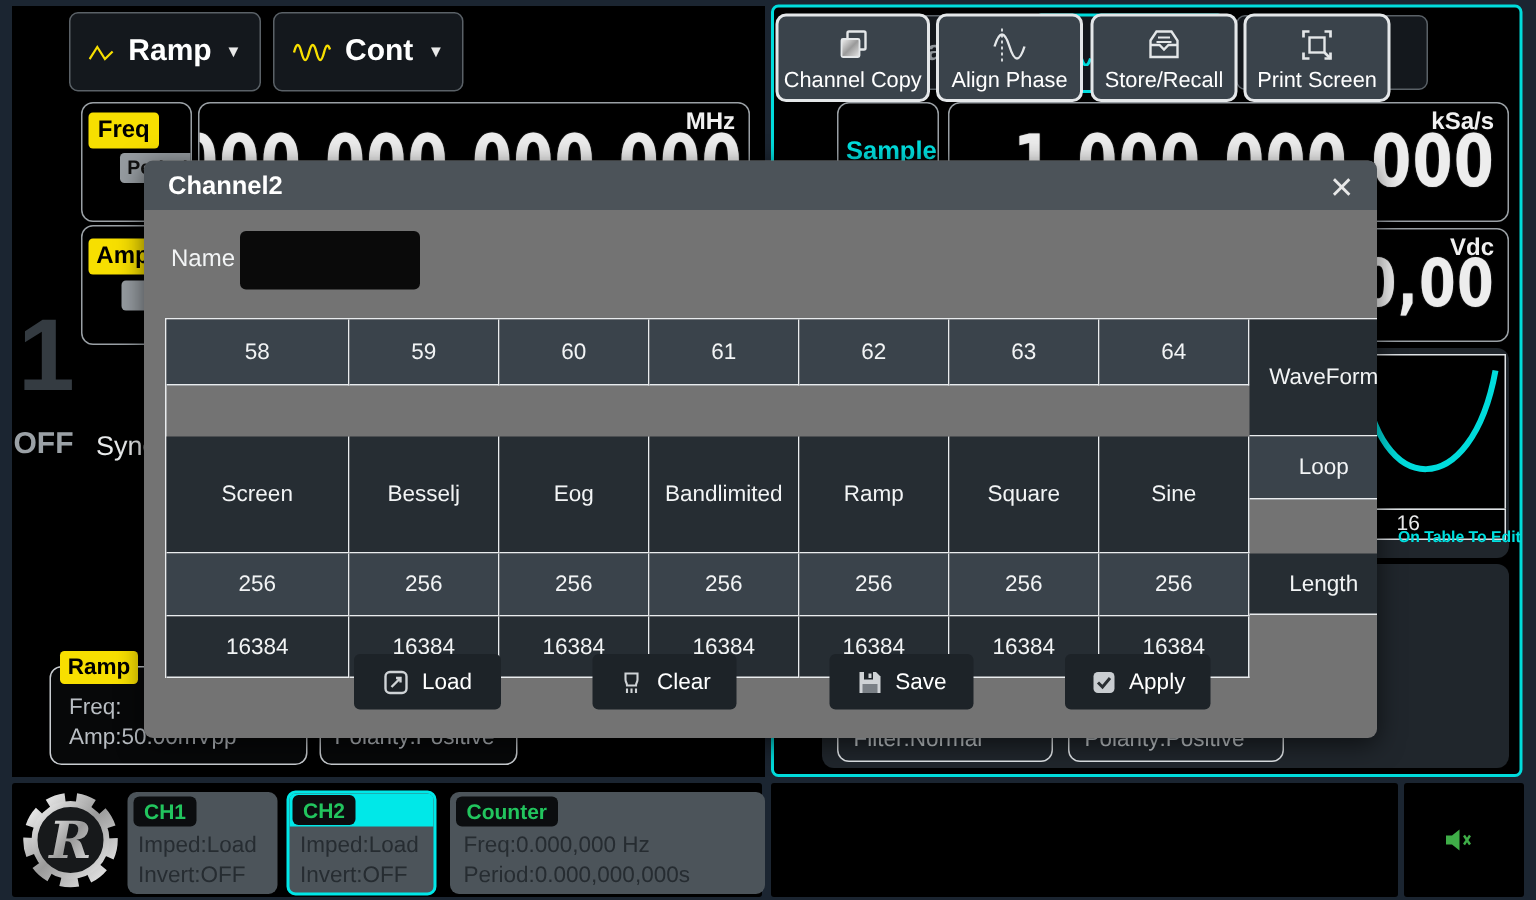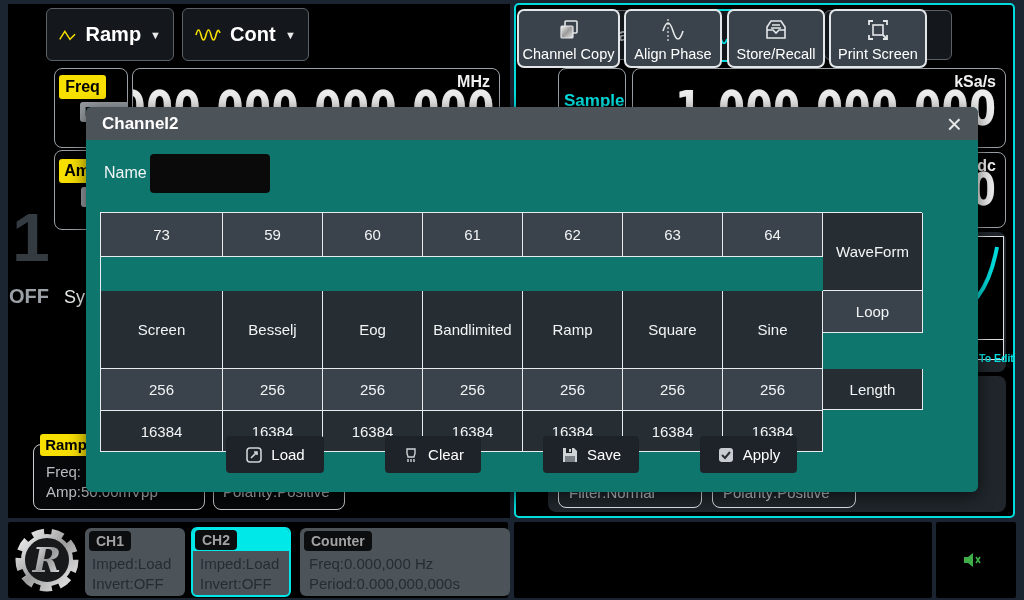--- a/index.html
+++ b/index.html
@@ -29,21 +29,21 @@
   .ch-num { color:#343b41; font-size:68px; font-weight:bold; z-index:2; }
   .ch-off { color:#9ba1a6; font-size:20px; font-weight:bold; z-index:2; }
   .sync { color:#e8eaeb; font-size:18px; z-index:2; }
 
   .info-box { background:#070809; border:1px solid #c9cdd1; border-radius:8px; z-index:2; }
   .info-line { color:#b9bec3; font-size:15px; white-space:nowrap; }
 
   .cyan-txt { color:#00e0e0; font-weight:bold; }
 
   
-  .modal { left:86px; top:107px; width:892px; height:385px; background:#0f766e; border-radius:6px; z-index:50;
+  .modal { left:96px; top:107px; width:822px; height:385px; background:#737373; border-radius:6px; z-index:50;
            box-shadow:0 4px 18px rgba(0,0,0,.6); overflow:hidden; }
   .modal-head { height:33px; background:#4c5359; display:flex; align-items:center; padding:0 16px; }
   .modal-title { color:#fff; font-weight:bold; font-size:17px; }
   .modal-close { margin-left:auto; color:#e8e8e8; font-size:26px; line-height:26px; cursor:pointer; }
   .name-lbl { position:absolute; left:18px; top:57px; color:#f2f4f5; font-size:16px; }
   .name-input { position:absolute; left:64px; top:47px; width:120px; height:39px; background:#0a0a0a; border:none; border-radius:4px; color:#fff; font-size:16px; padding:0 8px; }
 
   .seq-table { position:absolute; left:14px; top:105px; width:822px; display:grid;
                grid-template-columns:122px repeat(7,100px); border-left:1px solid #e9ecee; border-top:1px solid #e9ecee; }
   .cell { border-right:1px solid #e9ecee; border-bottom:1px solid #e9ecee; color:#f2f4f5; font-size:15px;
@@ -52,21 +52,21 @@
   .row-b { background:#262d33; height:78px; }
   .row-c { background:#3a434b; height:42px; }
   .row-d { background:#262d33; height:41px; }
 
   .mbtn { position:absolute; top:329px; height:37px; background:#1d2328; border-radius:4px; display:flex; align-items:center;
           justify-content:center; gap:8px; color:#fff; font-size:15px; cursor:pointer; }
 
   
   .bar-sec { background:#000; z-index:5; border-radius:2px; }
   .tabcard { background:#4c545a; border-radius:6px; z-index:6; overflow:hidden; }
-  .tabbadge { position:absolute; left:4px; top:3px; background:#0b0d0f; color:#a3a3a3; font-weight:bold; font-size:14px;
+  .tabbadge { position:absolute; left:4px; top:3px; background:#0b0d0f; color:#22c55e; font-weight:bold; font-size:14px;
               border-radius:4px; padding:2px 7px; z-index:7; }
   .tabline { position:absolute; left:7px; color:#262c31; font-size:15px; white-space:nowrap; }
   .bbtn { position:absolute; top:9px; height:59px; background:#3a434b; border:2px solid #e4e7e9; border-radius:7px;
           display:flex; flex-direction:column; align-items:center; justify-content:flex-end; padding-bottom:4px; z-index:6; cursor:pointer; }
   .bbtn .blbl { color:#fff; font-size:14.5px; white-space:nowrap; }
   .bbtn svg { position:absolute; top:6px; }
 </style>
 </head>
 <body>
 
@@ -168,21 +168,21 @@
 
 <div class="abs modal">
   <div class="modal-head">
     <span class="modal-title">Channel2</span>
     <span class="modal-close">×</span>
   </div>
   <span class="name-lbl">Name</span>
   <input class="name-input" value="" style="">
 
   <div class="seq-table">
-    <div class="cell row-a">73</div>
+    <div class="cell row-a">58</div>
     <div class="cell row-a">59</div>
     <div class="cell row-a">60</div>
     <div class="cell row-a">61</div>
     <div class="cell row-a">62</div>
     <div class="cell row-a">63</div>
     <div class="cell row-a">64</div>
 
     <div class="cell row-b">WaveForm</div>
     <div class="cell row-b">Screen</div>
     <div class="cell row-b">Besselj</div>

